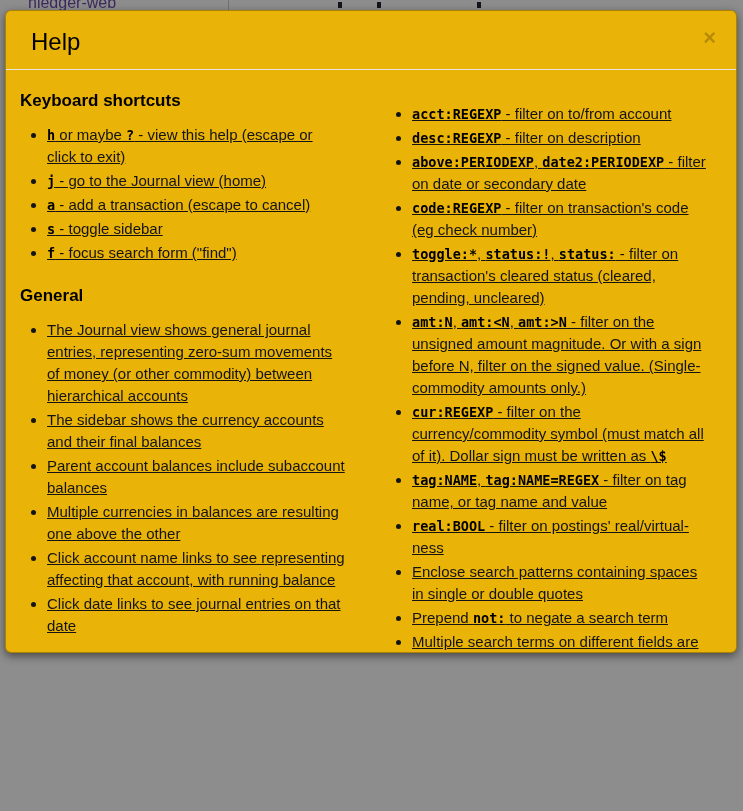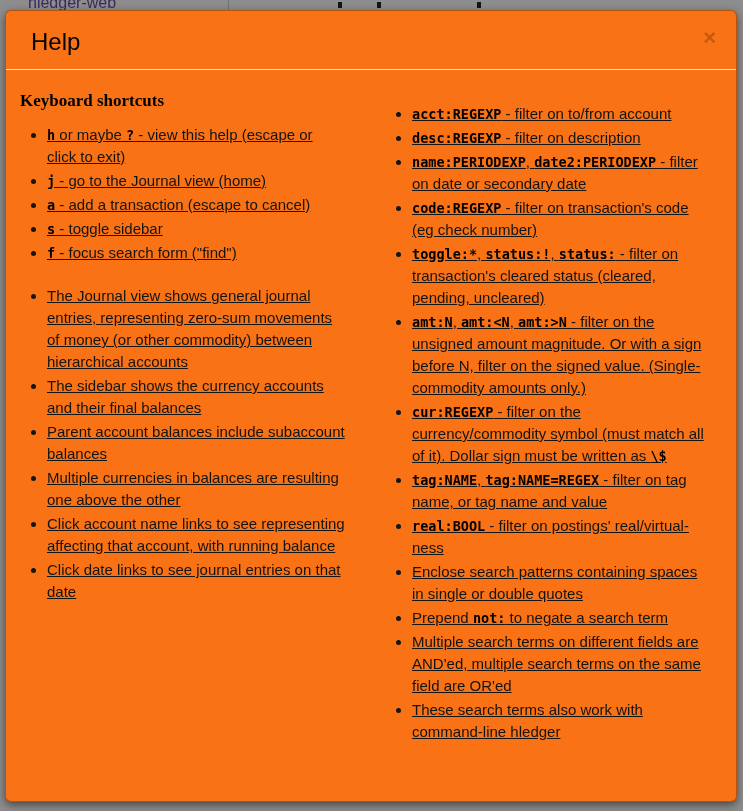--- a/index.html
+++ b/index.html
@@ -19,38 +19,38 @@
     position:absolute;left:28px;top:-5px;font-size:16px;line-height:16px;
     color:var(--brand);text-decoration:none;font-weight:400;
   }
   .bg-vdivider{position:absolute;left:228px;top:0;width:1px;height:12px;background:#70707a;}
   .bg-frag{position:absolute;top:2px;width:4px;height:6px;background:#13131c;}
   .bg-frag.f1{left:338px;}
   .bg-frag.f2{left:377px;}
   .bg-frag.f3{left:477px;}
   
   .modal-box{
-    position:absolute;left:5px;top:10px;width:732px;height:792px;
-    background:#f97316;border:1px solid rgba(0,0,0,.28);border-radius:6px;
+    position:absolute;left:5px;top:10px;width:732px;height:643px;
+    background:#eab308;border:1px solid rgba(0,0,0,.28);border-radius:6px;
     box-shadow:0 3px 9px rgba(0,0,0,.5);overflow:hidden;
   }
   .modal-header{
     padding:15px 20px 12px 25px;border-bottom:1px solid var(--divider);
     display:flex;justify-content:space-between;align-items:flex-start;
   }
   .modal-title{font-size:24px;font-weight:400;color:var(--heading);margin:0;line-height:31px;}
   .close-button{
     background:none;border:0;padding:0;margin-top:2px;cursor:pointer;
     font-size:22px;font-weight:700;line-height:20px;color:#000;opacity:.22;
     font-family:"Liberation Sans",sans-serif;
   }
   .modal-body{display:flex;padding:20px 14px 0 14px;}
   .col{width:50%;}
   .col-right{padding-left:14px;}
-  .section-heading{font-size:17px;font-weight:700;color:var(--heading);margin:0;line-height:21px;font-family:Liberation Serif, serif;}
+  .section-heading{font-size:17px;font-weight:700;color:var(--heading);margin:0;line-height:21px;}
   .col ul{margin:13px 0 21px 0;padding-left:27px;text-decoration:underline;}
   .col li{font-size:15px;line-height:22px;margin-bottom:2px;padding-right:26px;}
   .col-right li{padding-right:12px;}
   .col code{
     font-family:"DejaVu Sans Mono","Liberation Mono",monospace;
     font-weight:700;font-size:13.5px;color:#000;
   }
 </style>
 </head>
 <body>
@@ -71,34 +71,35 @@
   <div class="modal-body">
     <div class="col col-left" id="col-left">
         <h4 class="section-heading">Keyboard shortcuts</h4>
         <ul>
           <li><code>h</code> or maybe <code>?</code> - view this help (escape or click to exit)</li>
           <li><code>j</code> - go to the Journal view (home)</li>
           <li><code>a</code> - add a transaction (escape to cancel)</li>
           <li><code>s</code> - toggle sidebar</li>
           <li><code>f</code> - focus search form ("find")</li>
         </ul>
+        <h4 class="section-heading">General</h4>
         <ul>
           <li>The Journal view shows general journal entries, representing zero-sum movements of money (or other commodity) between hierarchical accounts</li>
           <li>The sidebar shows the currency accounts and their final balances</li>
           <li>Parent account balances include subaccount balances</li>
           <li>Multiple currencies in balances are resulting one above the other</li>
           <li>Click account name links to see representing affecting that account, with running balance</li>
           <li>Click date links to see journal entries on that date</li>
         </ul>
       </div>
     <div class="col col-right" id="col-right">
         <ul>
           <li><code>acct:REGEXP</code> - filter on to/from account</li>
           <li><code>desc:REGEXP</code> - filter on description</li>
-          <li><code>name:PERIODEXP</code>, <code>date2:PERIODEXP</code> - filter on date or secondary date</li>
+          <li><code>above:PERIODEXP</code>, <code>date2:PERIODEXP</code> - filter on date or secondary date</li>
           <li><code>code:REGEXP</code> - filter on transaction's code (eg check number)</li>
           <li><code>toggle:*</code>, <code>status:!</code>, <code>status:</code> - filter on transaction's cleared status (cleared, pending, uncleared)</li>
           <li><code>amt:N</code>, <code>amt:&lt;N</code>, <code>amt:&gt;N</code> - filter on the unsigned amount magnitude. Or with a sign before N, filter on the signed value. (Single-commodity amounts only.)</li>
           <li><code>cur:REGEXP</code> - filter on the currency/commodity symbol (must match all of it). Dollar sign must be written as <code>\$</code></li>
           <li><code>tag:NAME</code>, <code>tag:NAME=REGEX</code> - filter on tag name, or tag name and value</li>
           <li><code>real:BOOL</code> - filter on postings' real/virtual-ness</li>
           <li>Enclose search patterns containing spaces in single or double quotes</li>
           <li>Prepend <code>not:</code> to negate a search term</li>
           <li>Multiple search terms on different fields are AND'ed, multiple search terms on the same field are OR'ed</li>
           <li>These search terms also work with command-line hledger</li>

